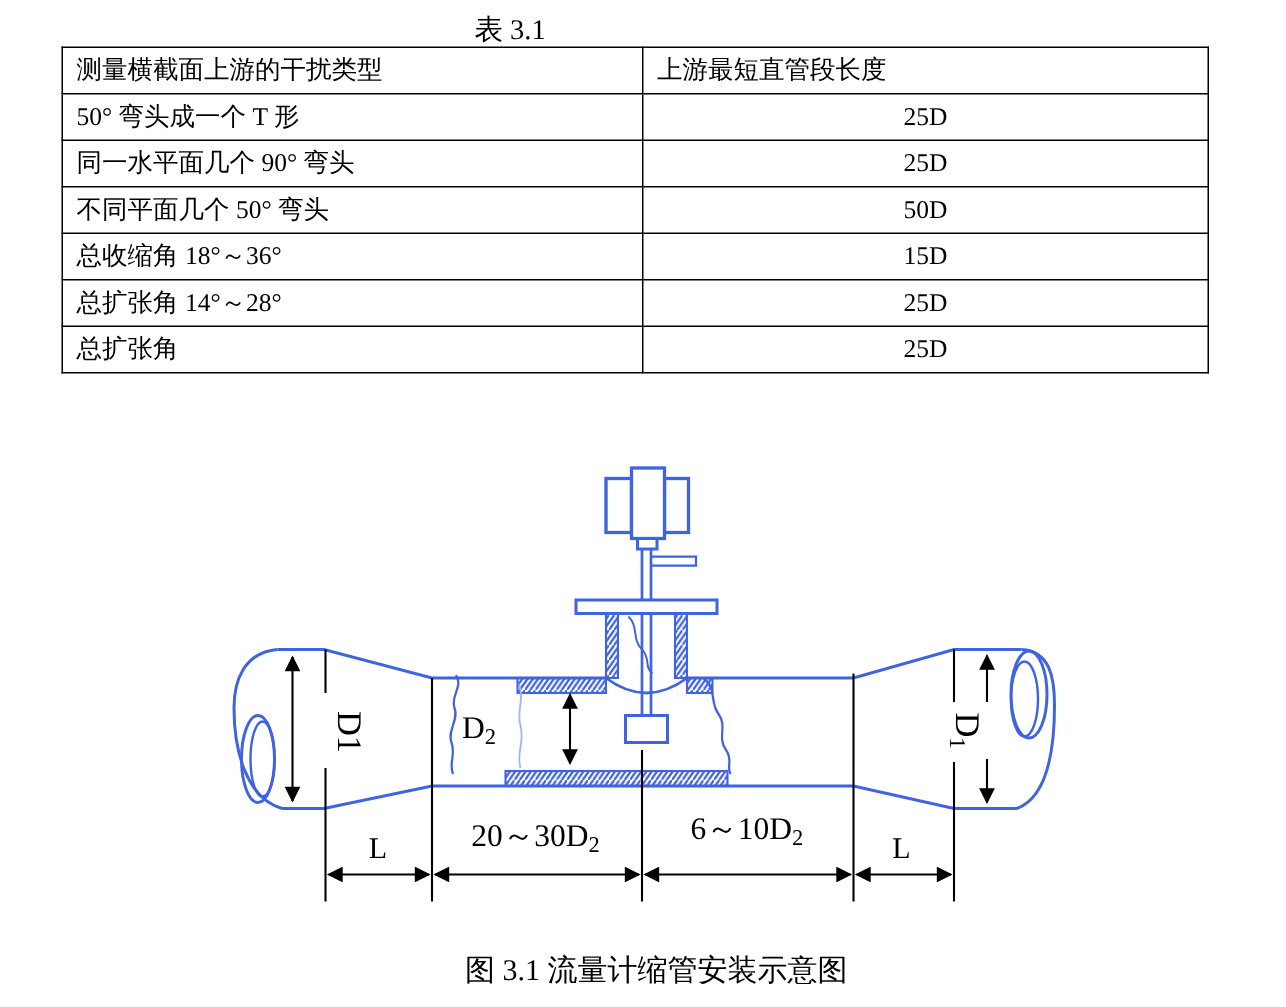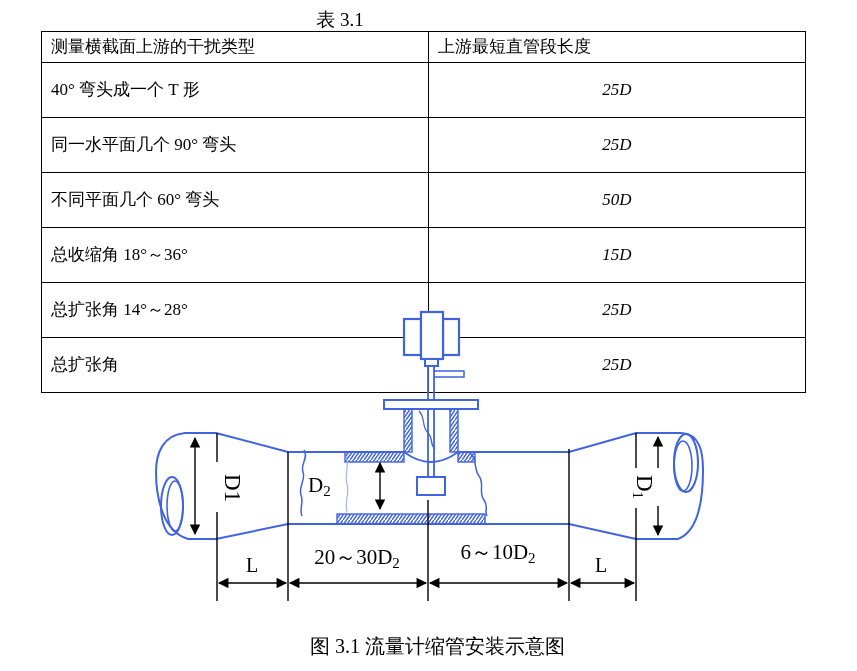--- a/index.html
+++ b/index.html
@@ -4,21 +4,21 @@
 <style>
   html,body{margin:0;padding:0;background:#fff;}
   .page{position:relative;width:857px;height:671px;background:#ffffff;overflow:hidden;
         font-family:"Liberation Serif","DejaVu Serif",serif;color:#000;}
   .tbl-title{position:absolute;left:0;top:7px;width:680px;text-align:center;font-size:19px;}
   table.disturbance{position:absolute;left:41px;top:31px;width:764px;border-collapse:collapse;
         table-layout:fixed;font-size:17px;}
   table.disturbance th, table.disturbance td{
         border:1.5px solid #000;height:30px;font-weight:normal;text-align:left;
         padding:0 2px 0 9px;line-height:1.1;white-space:nowrap;overflow:hidden;}
-  table.disturbance .val{text-align:center;padding:12px;font-style:italic;}
+  table.disturbance .val{text-align:center;padding:0;}
   .fig-caption{position:absolute;top:633px;left:0;width:875px;text-align:center;font-size:20px;}
   svg.diagram{position:absolute;left:0;top:300px;width:857px;height:315px;}
   .bl{stroke:var(--line,#4063E0);fill:none;}
   .fw{fill:#ffffff;}
   .hb{fill:url(#hatch);stroke:var(--line,#4063E0);stroke-width:1.4;}
   .dim{stroke:var(--dim,#000);fill:none;stroke-width:1.4;}
   .lab{fill:var(--dim,#000);font-family:"Liberation Serif","DejaVu Serif",serif;}
 </style>
 </head>
 <body>
@@ -31,29 +31,29 @@
     <colgroup>
         <col style="width:387px">
         <col style="width:377px">
       </colgroup>
     <tbody>
         <tr>
       <th>测量横截面上游的干扰类型</th>
       <th>上游最短直管段长度</th>
     </tr>
     <tr>
-      <td>40° 弯头成一个 T 形</td>
+      <td>50° 弯头成一个 T 形</td>
       <td class="val">25D</td>
     </tr>
     <tr>
       <td>同一水平面几个 90° 弯头</td>
       <td class="val">25D</td>
     </tr>
     <tr>
-      <td>不同平面几个 60° 弯头</td>
+      <td>不同平面几个 50° 弯头</td>
       <td class="val">50D</td>
     </tr>
     <tr>
       <td>总收缩角 18°～36°</td>
       <td class="val">15D</td>
     </tr>
     <tr>
       <td>总扩张角 14°～28°</td>
       <td class="val">25D</td>
     </tr>

